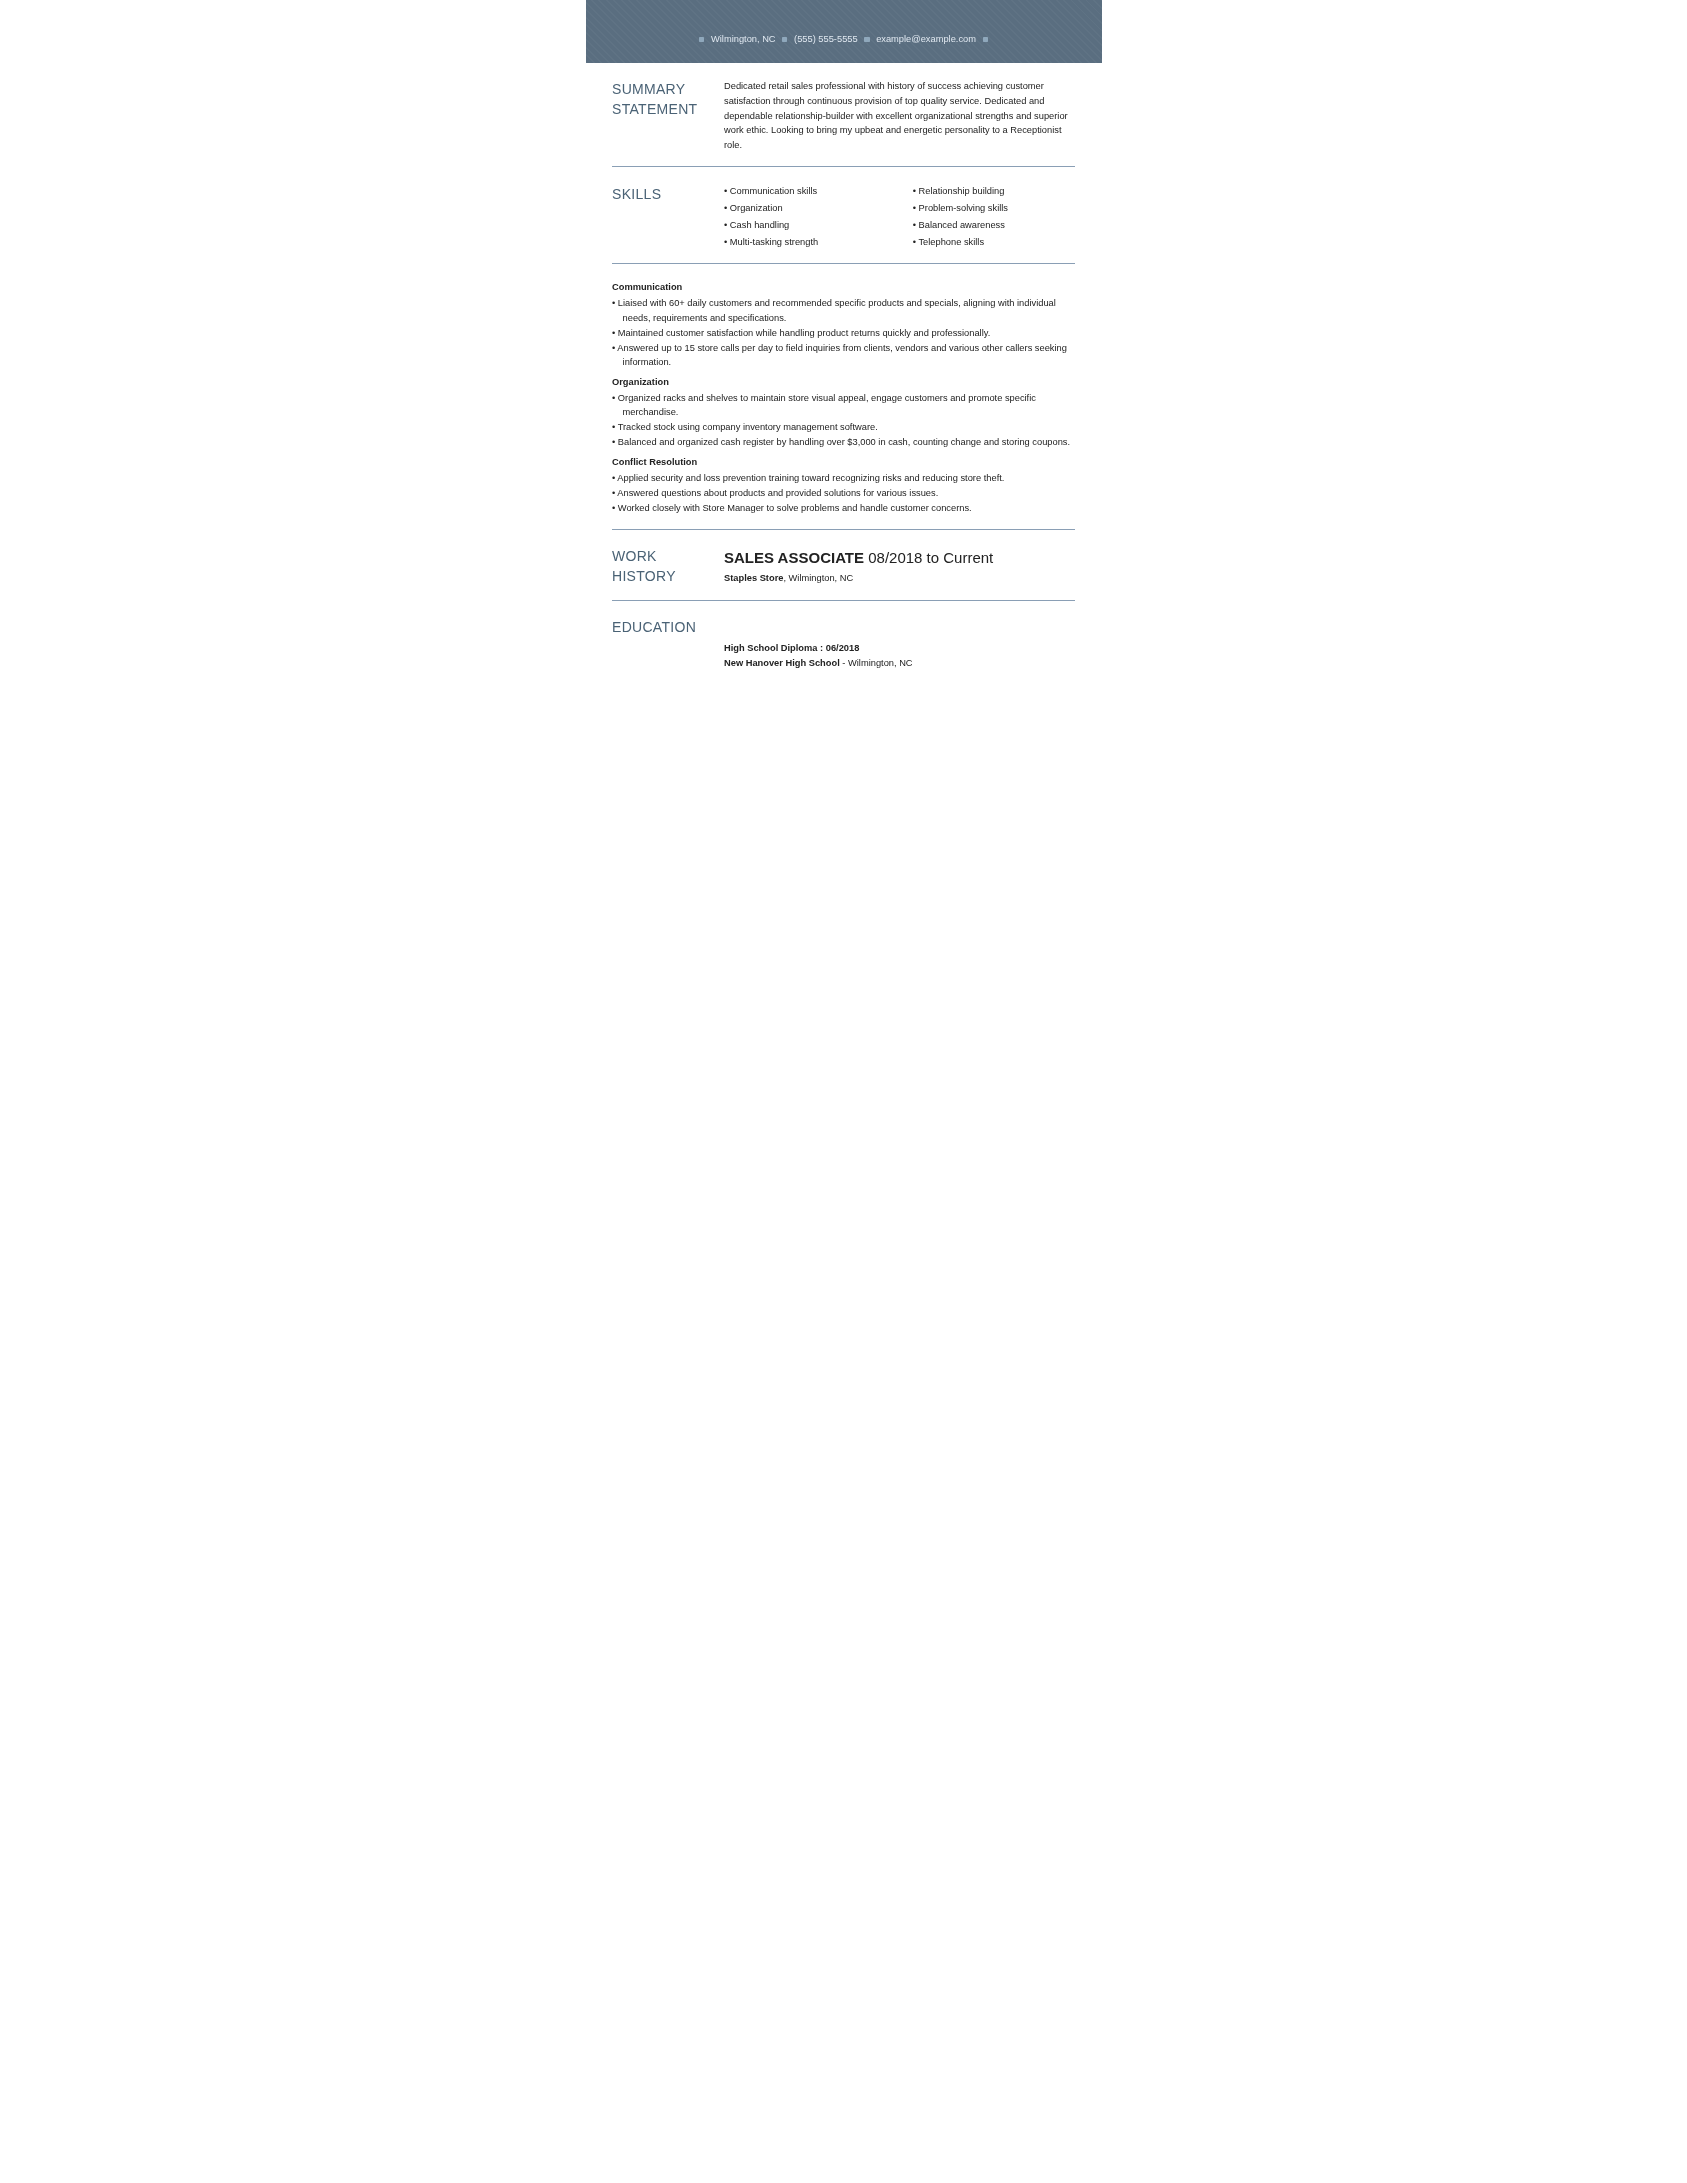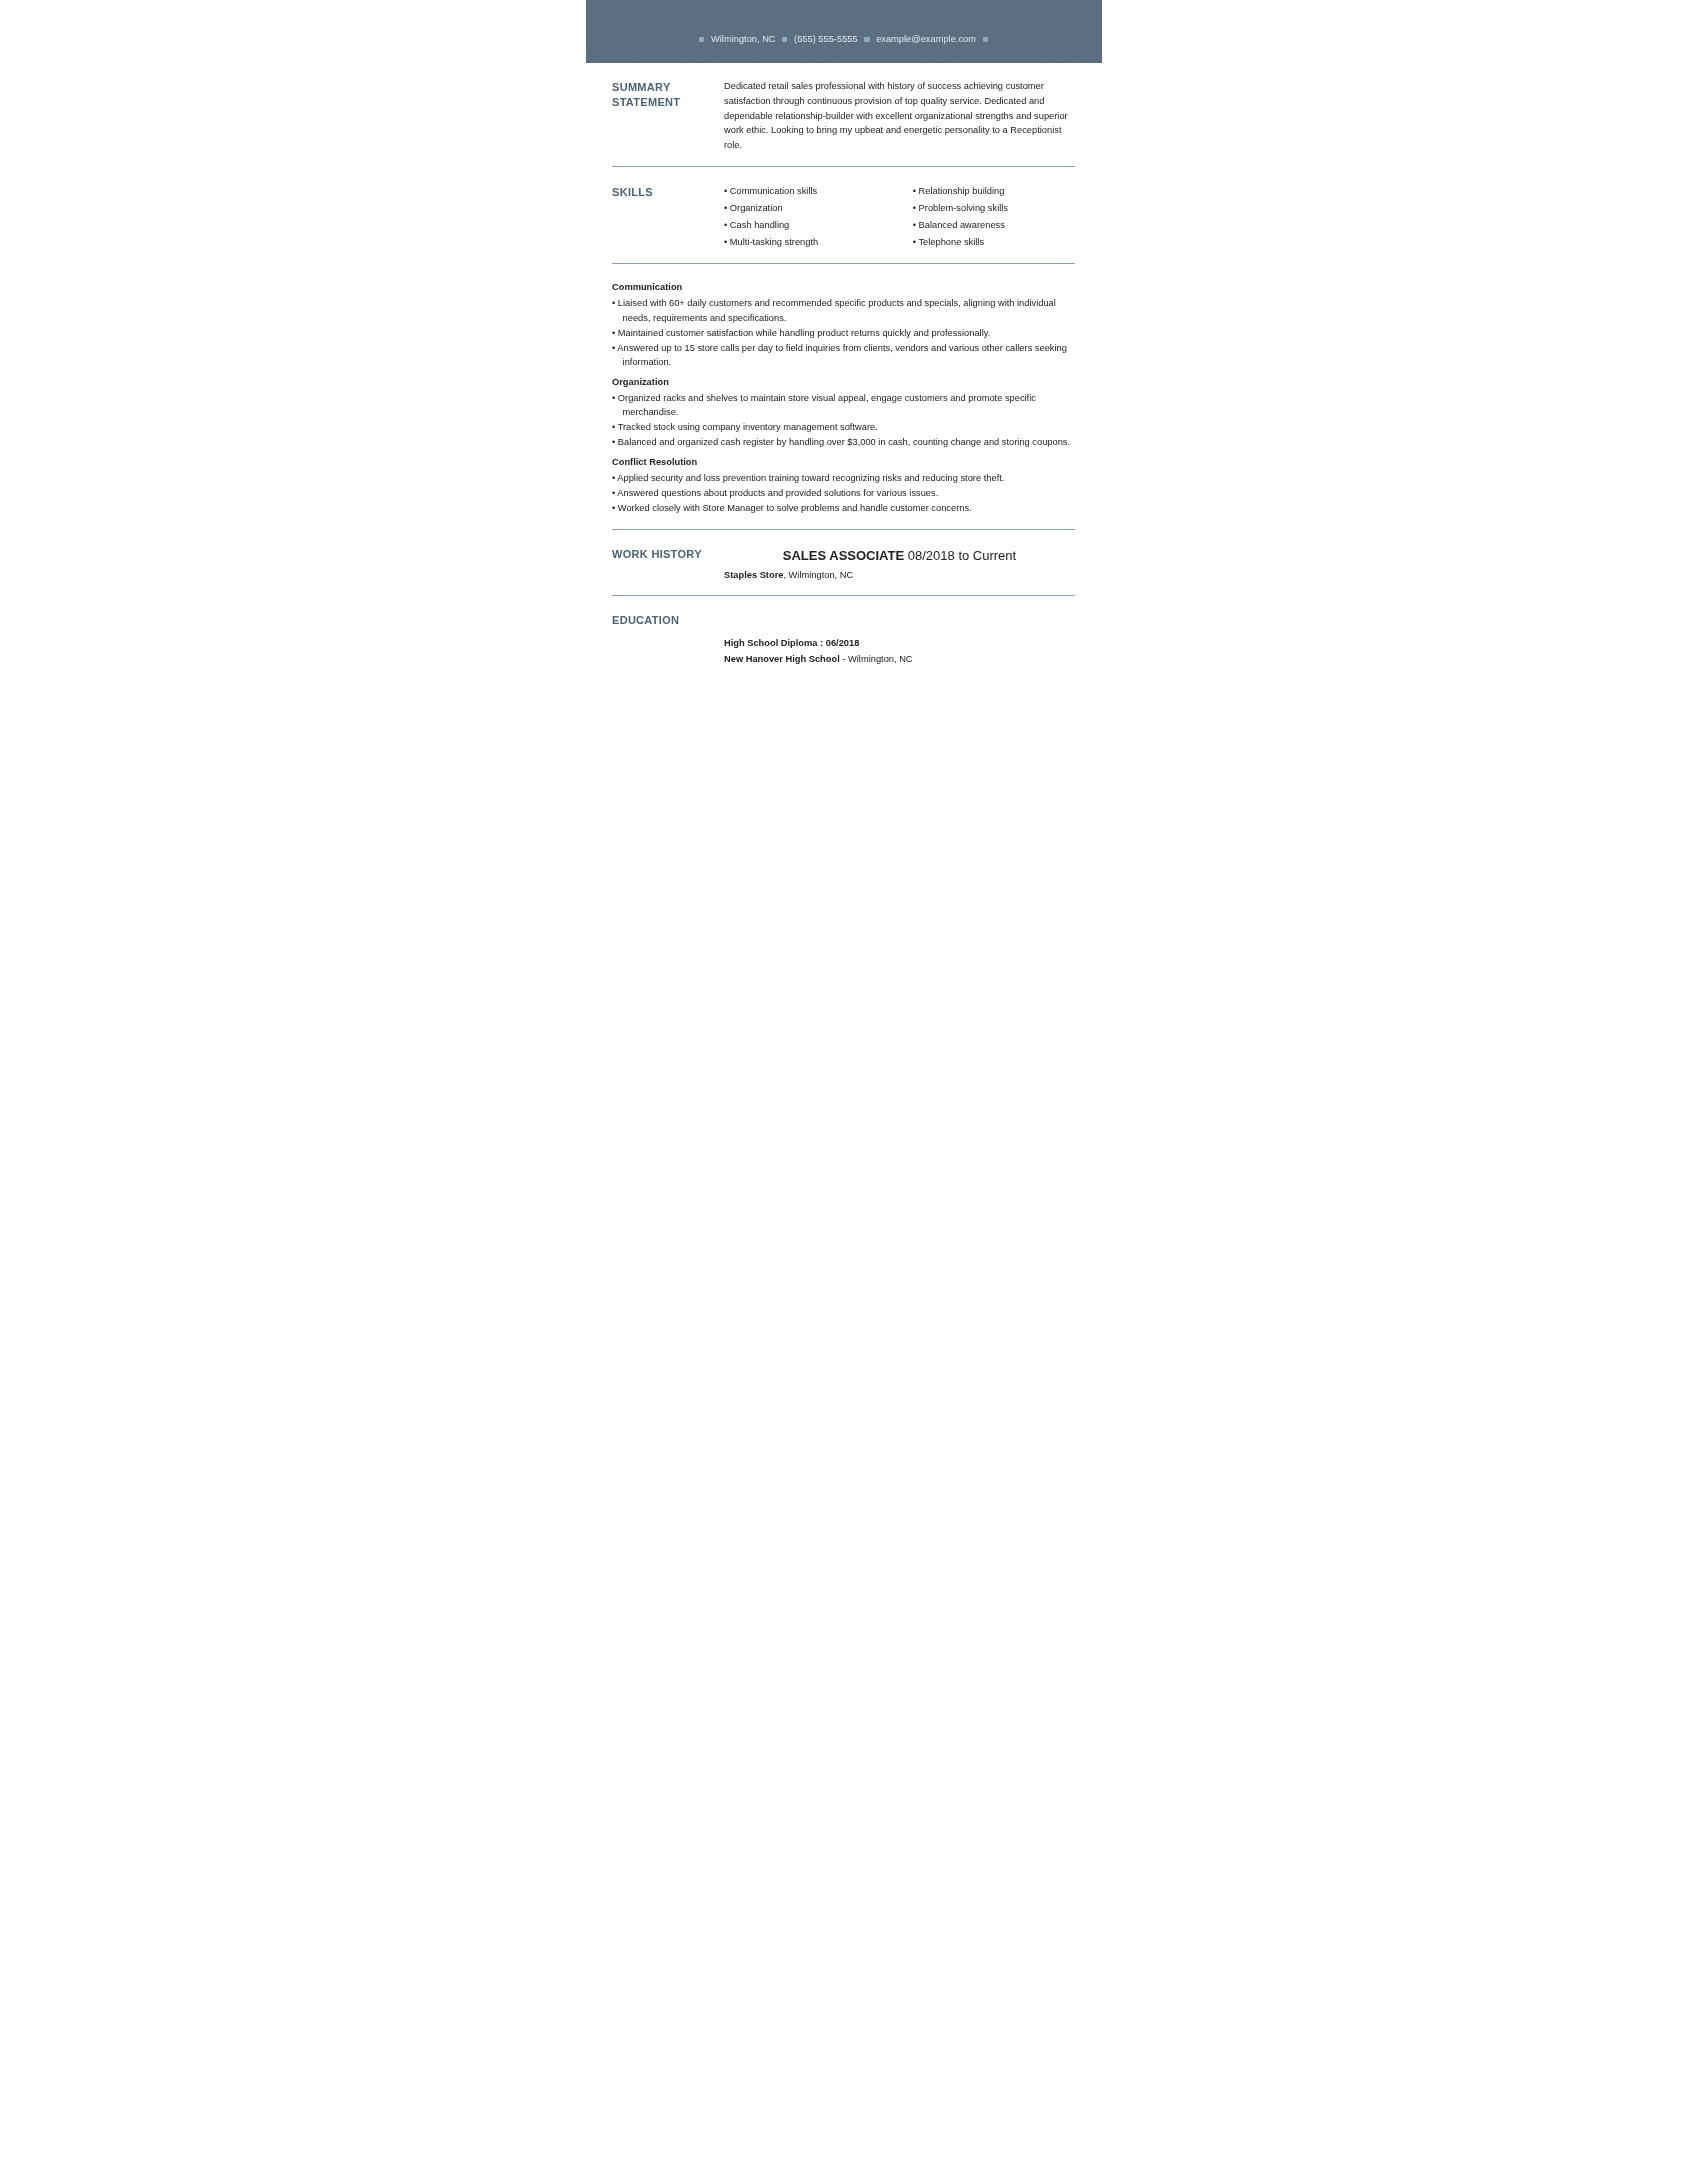--- a/index.html
+++ b/index.html
@@ -65,22 +65,22 @@
     }
 
     .section:last-child {
       border-bottom: none;
     }
 
     .section-label {
       width: 112px;
       min-width: 112px;
       padding-right: 13.2px;
-      font-size: 11px;
-      font-weight: 700;
+      font-size: 14px;
+      font-weight: 400;
       color: #4a6275;
       text-transform: uppercase;
       letter-spacing: 0.3px;
       padding-top: 1.3px;
       line-height: 1.4;
     }
 
     .section-content {
       flex: 1;
       font-size: 9.3px;
@@ -131,22 +131,21 @@
       text-indent: -10.6px;
       margin-bottom: 0.7px;
     }
 
     .prof-bullet::before {
       content: "• ";
     }
 
     
     .work-title {
-      font-size: 13px;
-      text-align: center;
+      font-size: 15px;
     }
 
     .work-title strong {
       text-transform: uppercase;
       font-weight: 900;
     }
 
     .work-company {
       font-size: 9.3px;
       margin-top: 1.3px;

